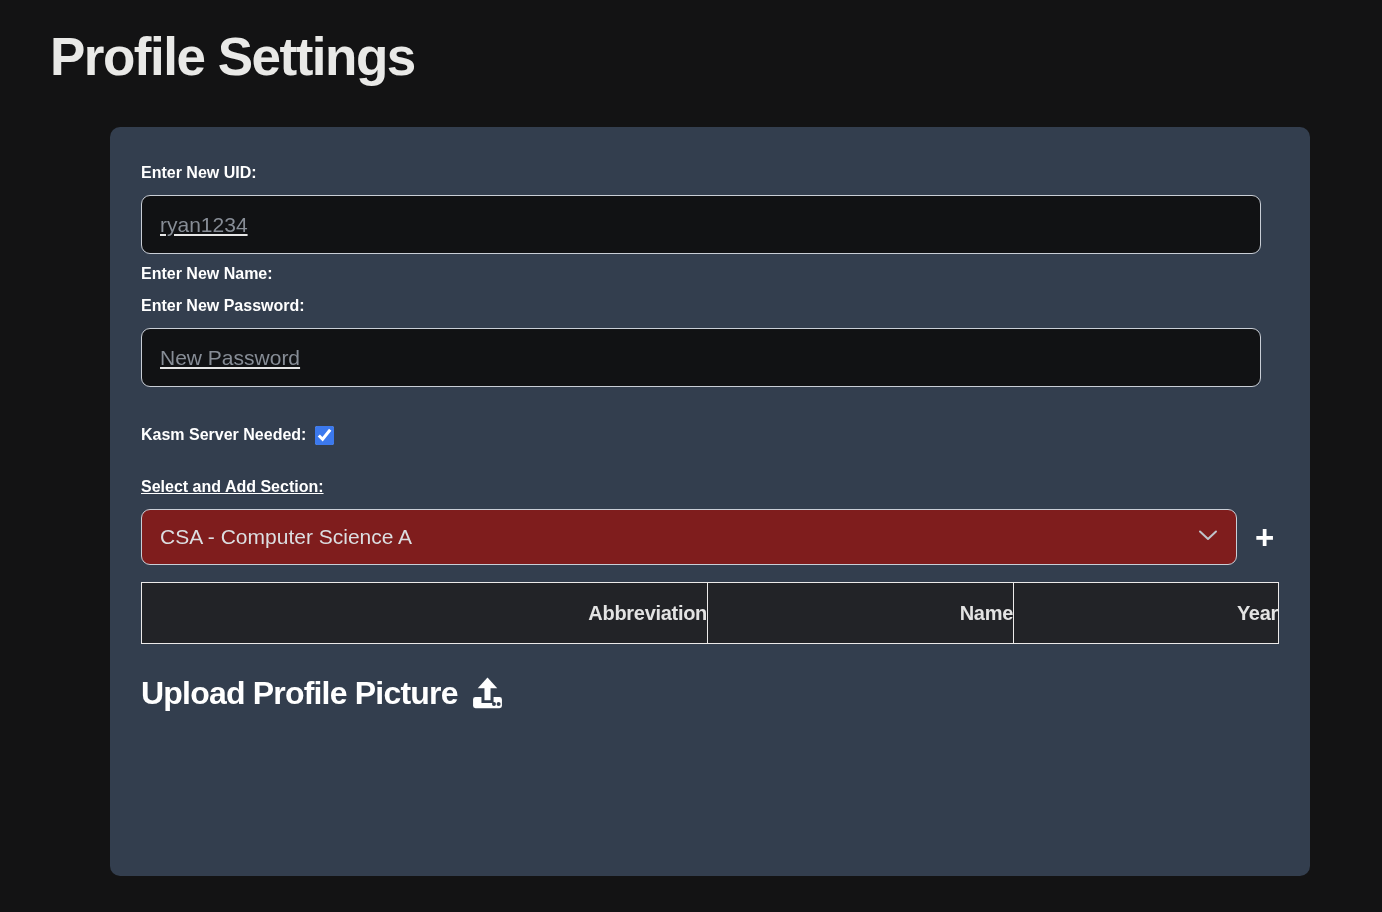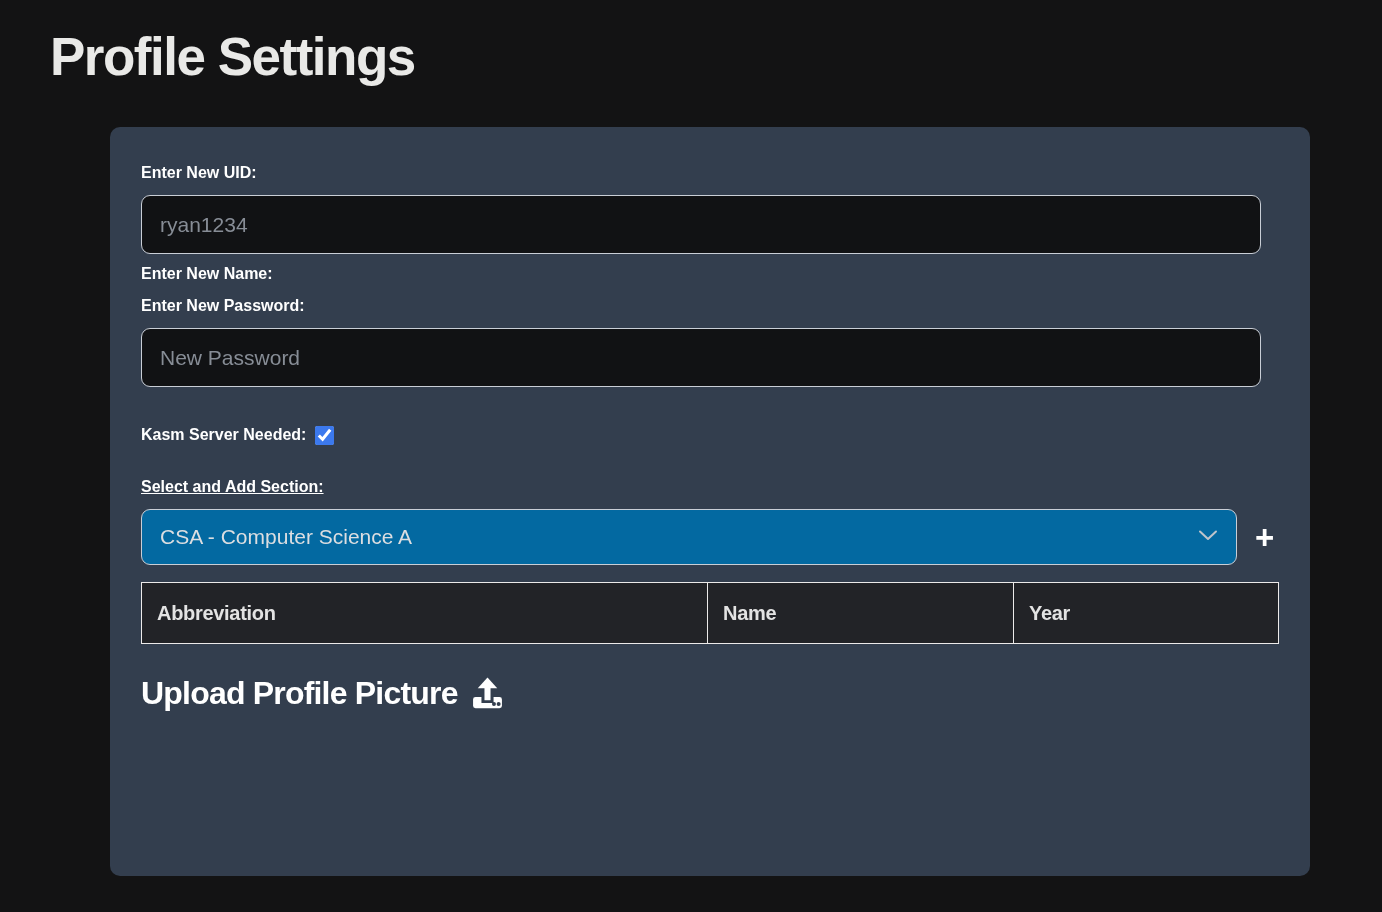--- a/index.html
+++ b/index.html
@@ -38,20 +38,21 @@
     height: 59px;
     background: #111214;
     border: 1px solid #c9ced6;
     border-radius: 9px;
     padding: 3px 18px;
     font-family: "Liberation Sans", sans-serif;
     font-size: 21px;
     color: #e6e6e6;
     outline: none;
     margin-bottom: 10px;
+    text-decoration: underline;
   }
   .text-input::placeholder { color: #878d96; }
   .kasm-row {
     margin-top: 38px;
     display: flex;
     align-items: center;
     gap: 9px;
   }
   .kasm-row .field-label { margin-bottom: 0; }
   .kasm-checkbox {
@@ -61,21 +62,21 @@
   }
   .section-label { margin-top: 32px; text-decoration: underline; }
   .select-row {
     display: flex;
     align-items: center;
     margin-top: 1px;
   }
   .select-box {
     width: 1096px;
     height: 56px;
-    background: #0369a1;
+    background: #7f1d1d;
     border: 1px solid #c9ced6;
     border-radius: 9px;
     padding: 0 16px 0 18px;
     display: flex;
     align-items: center;
     justify-content: space-between;
     font-size: 21px;
     color: #dcdee1;
     cursor: pointer;
   }
@@ -93,21 +94,21 @@
   .sections-table {
     margin-top: 17px;
     border-collapse: collapse;
     table-layout: fixed;
     width: 1137px;
   }
   .sections-table th {
     background: #222327;
     border: 1.5px solid #eceaea;
     height: 61px;
-    text-align: left;
+    text-align: right;
     padding-left: 15px;
     font-size: 20px;
     font-weight: 700;
     color: #e3e3e3;
     letter-spacing: -0.3px;
   }
   .col-abbr { width: 566px; }
   .col-name { width: 306px; }
   .col-year { width: 265px; }
   .upload-heading {

